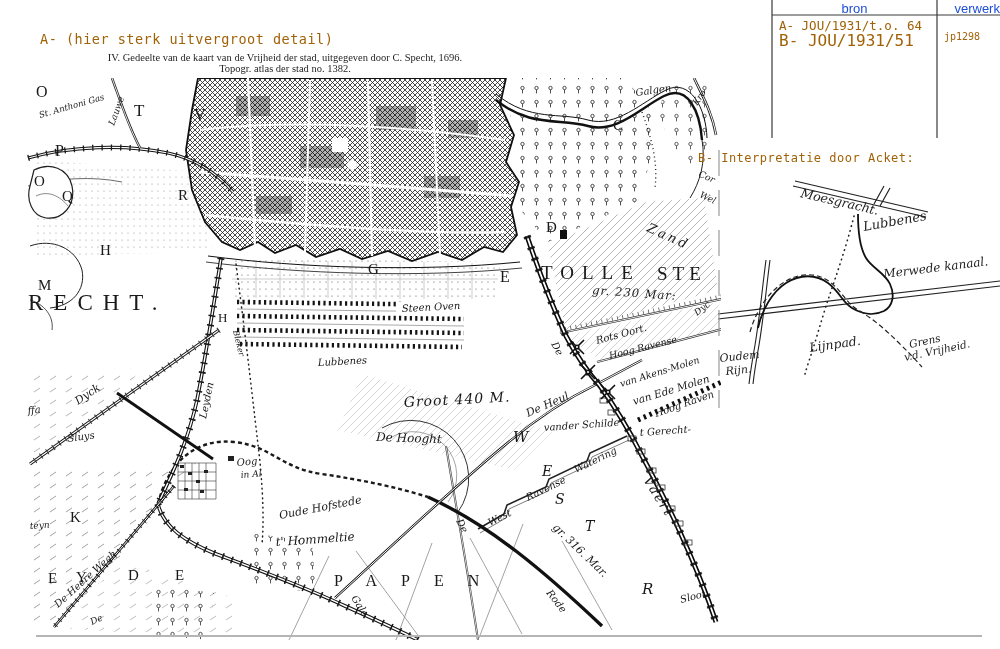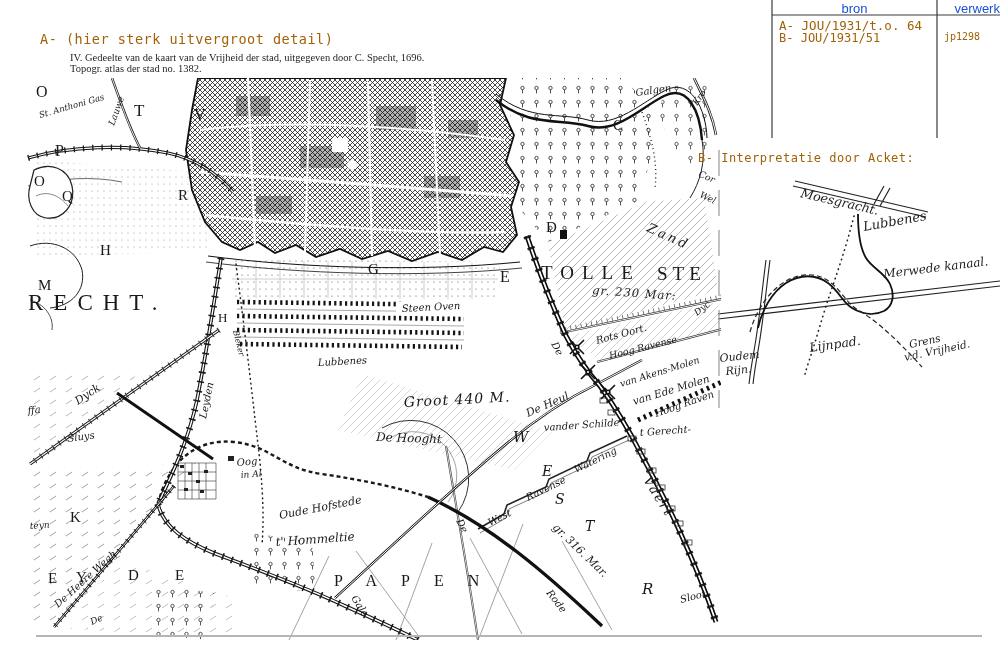--- a/index.html
+++ b/index.html
@@ -6,21 +6,21 @@
   body{width:1000px;height:649px;position:relative;background:#ffffff;overflow:hidden;
        font-family:"Liberation Sans",sans-serif;}
   .abs{position:absolute;}
   .mono{font-family:"DejaVu Sans Mono","Liberation Mono",monospace;color:#a16207;white-space:pre;}
   .sans{font-family:"Liberation Sans",sans-serif;color:#1d4ed8;}
   .serif{font-family:"Liberation Serif","DejaVu Serif",serif;color:#222;}
   #scene{position:absolute;left:0;top:0;}
   .t-big{font-family:"Liberation Serif","DejaVu Serif",serif;fill:#191919;}
   .t-scr{font-family:"DejaVu Serif","Liberation Serif",serif;font-style:italic;fill:#181818;}
   .t-hand{font-family:"DejaVu Serif","Liberation Serif",serif;font-style:italic;fill:#232323;}
-  .caption{text-align:left;font-size:10.5px;line-height:11px;color:#1f1f1f;}
+  .caption{text-align:center;font-size:10.5px;line-height:11px;color:#1f1f1f;}
 </style>
 </head>
 <body>
 
 <svg id="scene" width="1000" height="649" viewBox="0 0 1000 649">
   <defs>
     <clipPath id="mapclip">
         <rect x="27" y="78" width="694" height="562"></rect>
       </clipPath>
     <pattern id="city" width="5" height="5" patternUnits="userSpaceOnUse">
@@ -310,14 +310,14 @@
 <div class="abs caption serif" style="left:70px;top:52px;width:430px">
   <div>IV. Gedeelte van de kaart van de Vrijheid der stad, uitgegeven door C. Specht, 1696.</div>
   <div>Topogr. atlas der stad no. 1382.</div>
 </div>
 
 <div class="abs mono" style="left:698px;top:151px;font-size:12px;letter-spacing:0.5px">B- Interpretatie door Acket:</div>
 
 <div class="abs sans" style="left:772px;top:1px;width:165px;text-align:center;font-size:13px">bron</div>
 <div class="abs sans" style="left:937px;top:1px;width:84px;text-align:center;font-size:13px">verwerkt</div>
 <div class="abs mono" style="left:779px;top:18px;font-size:12.5px">A- JOU/1931/t.o. 64</div>
-<div class="abs mono" style="left:779px;top:31px;font-size:12px">B- JOU/1931/51</div>
+<div class="abs mono" style="left:779px;top:31px;font-size:16px">B- JOU/1931/51</div>
 <div class="abs mono" style="left:944px;top:31px;font-size:10px">jp1298</div>
 
 </body></html>

